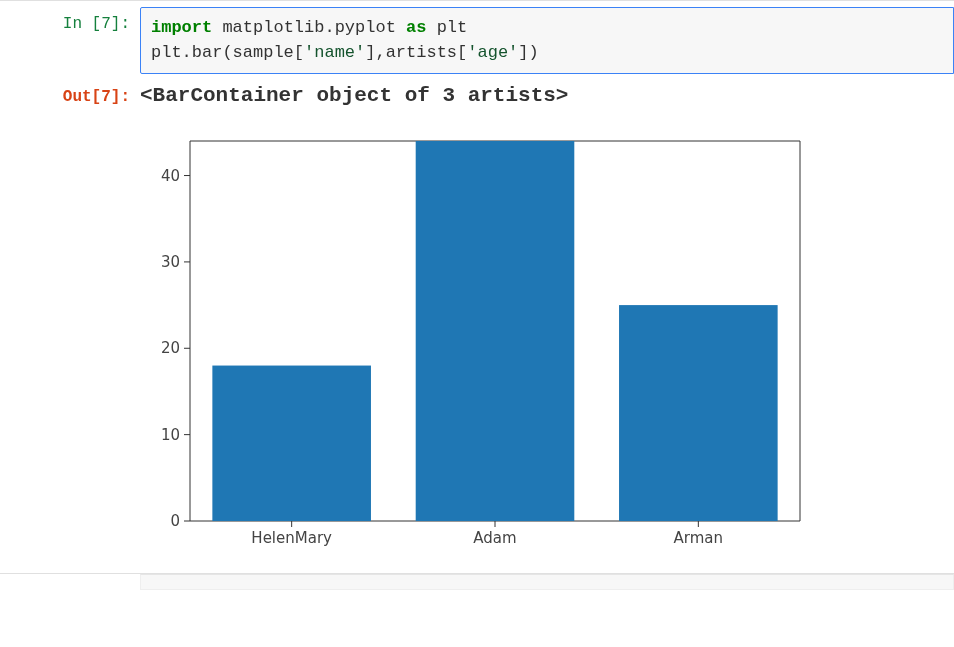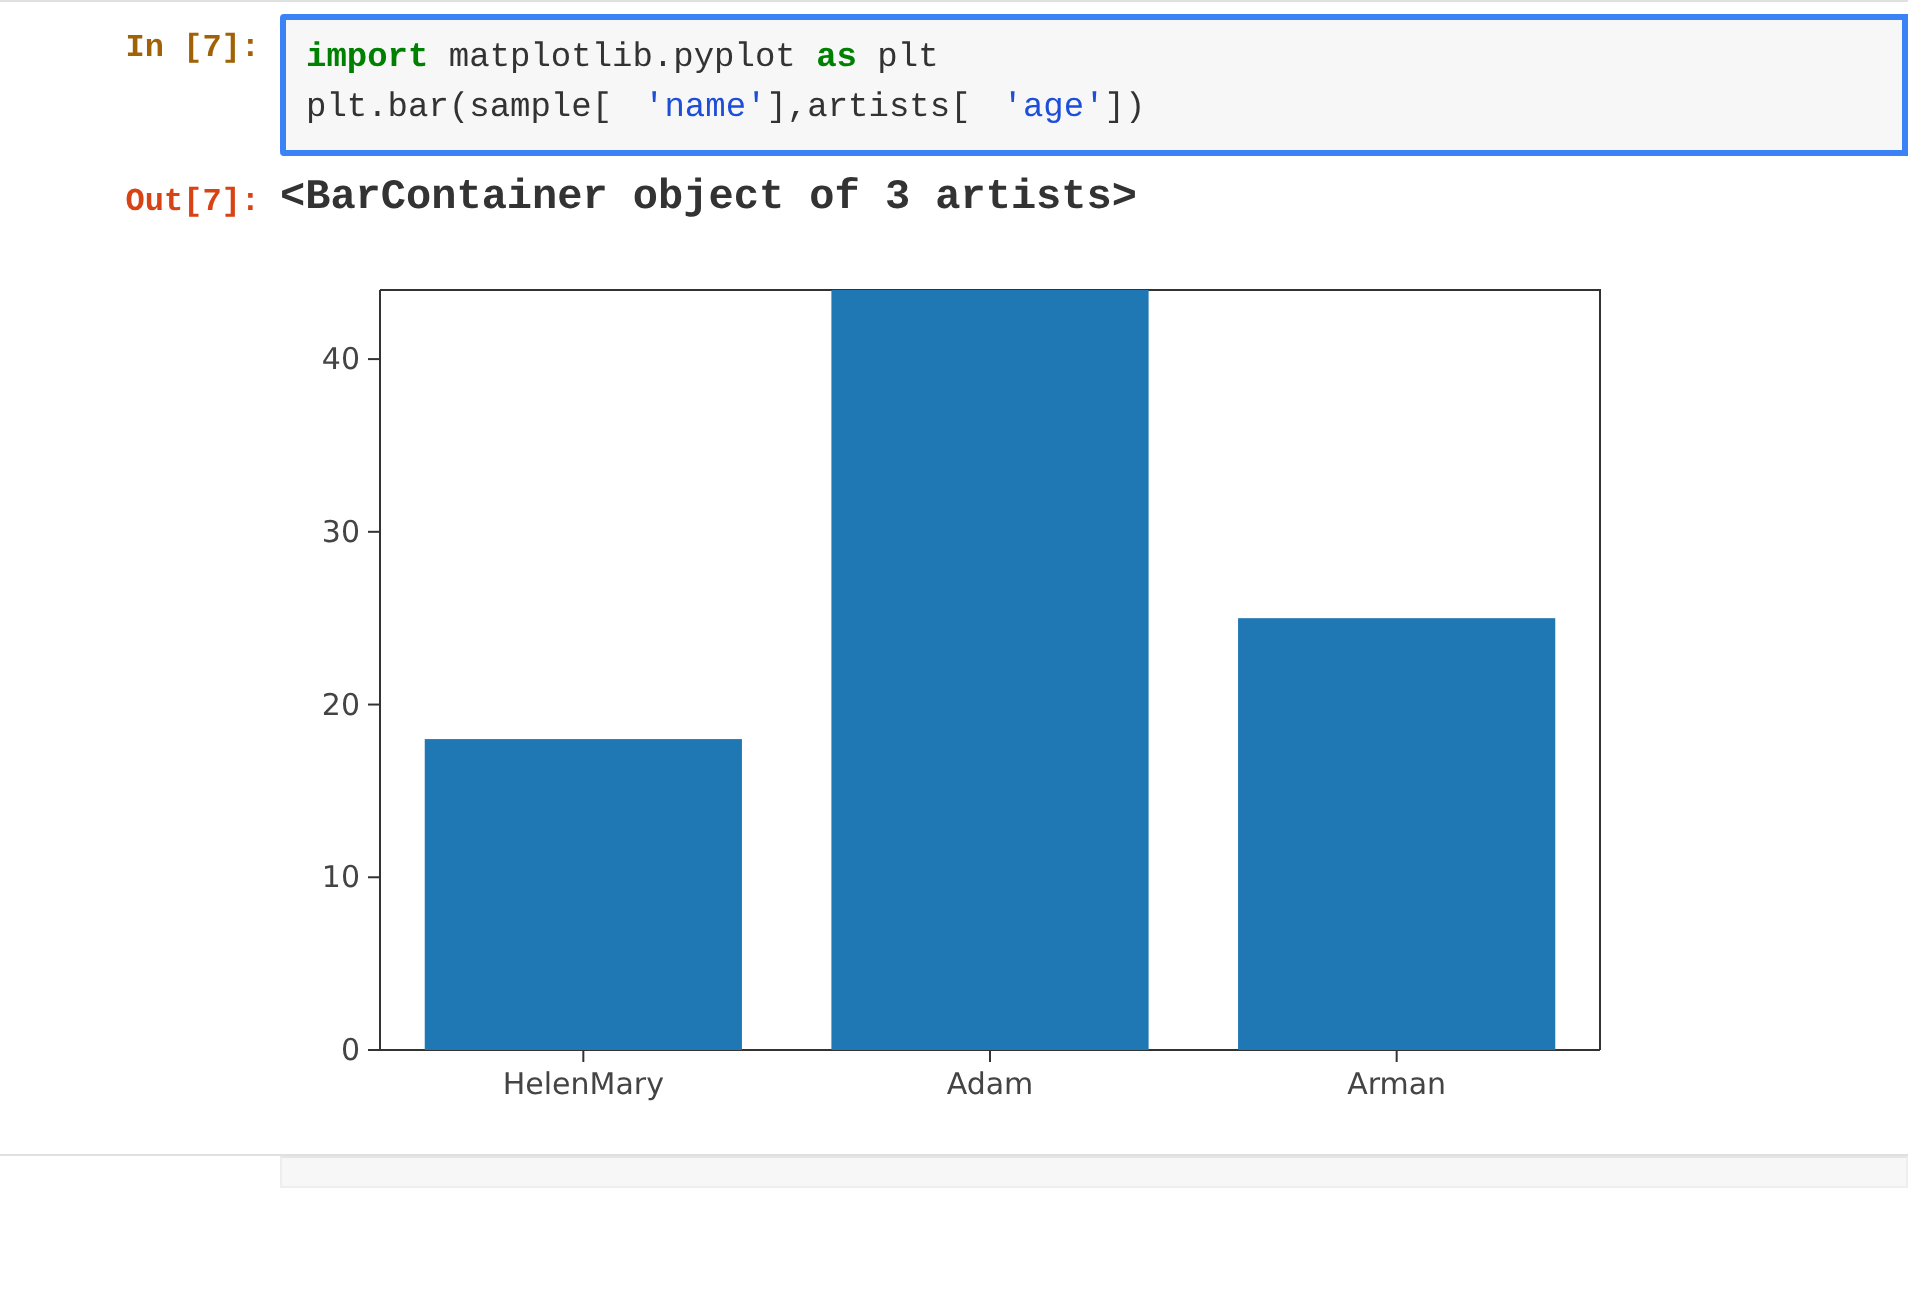--- a/index.html
+++ b/index.html
@@ -17,25 +17,25 @@
       padding-top: 6px;
     }
     .prompt-col {
       width: 140px;
       min-width: 140px;
       text-align: right;
       padding: 8px 10px 0 0;
       font-family: Menlo, Monaco, "Courier New", monospace;
       font-size: 16px;
     }
-    .prompt-in { color: #a16207; font-weight: bold; }
+    .prompt-in { color: #15803d; }
     .prompt-out { color: #D84315; }
     .input-area {
       flex: 1;
-      border: 3px solid #3b82f6;
+      border: 1px solid #3b82f6;
       background: #f7f7f7;
       padding: 8px 10px;
       font-family: Menlo, Monaco, "Courier New", monospace;
       font-size: 17px;
       line-height: 1.45;
       color: #333;
       border-top-left-radius: 2px;
       border-bottom-left-radius: 2px;
     }
     .output-line {
@@ -57,21 +57,21 @@
     .chart-svg { display: block; }
     .axis-line { stroke: #333; stroke-width: 1; fill: none; }
     .tick { stroke: #333; stroke-width: 1; }
     .tick-label {
       font-family: "DejaVu Sans", Arial, sans-serif;
       font-size: 15px;
       fill: #444;
     }
     .bar-rect { fill: #1f77b4; }
     .code-kw { color: #008000; font-weight: bold; }
-    .code-str { color: #1d4ed8; margin-left: 16px; }
+    .code-str { color: #14532d; }
     .bottom-bar {
       display: flex;
       border-top: 1px solid #e0e0e0;
     }
     .bottom-empty {
       flex: 1;
       height: 16px;
       background: #f7f7f7;
       border: 1px solid #eee;
       border-top: 1px solid #e5e5e5;

